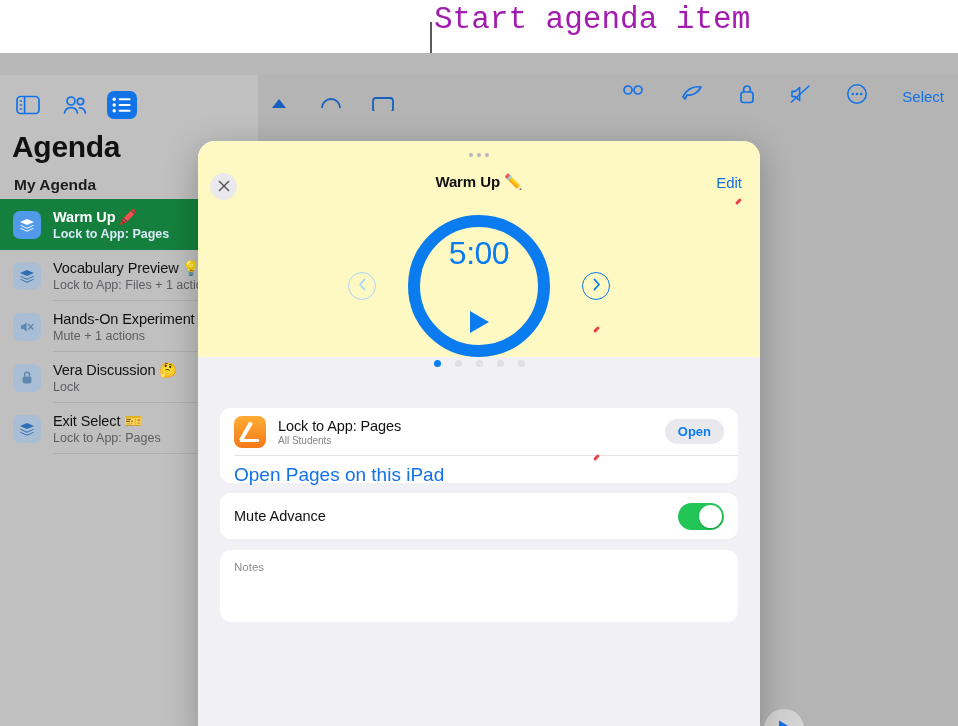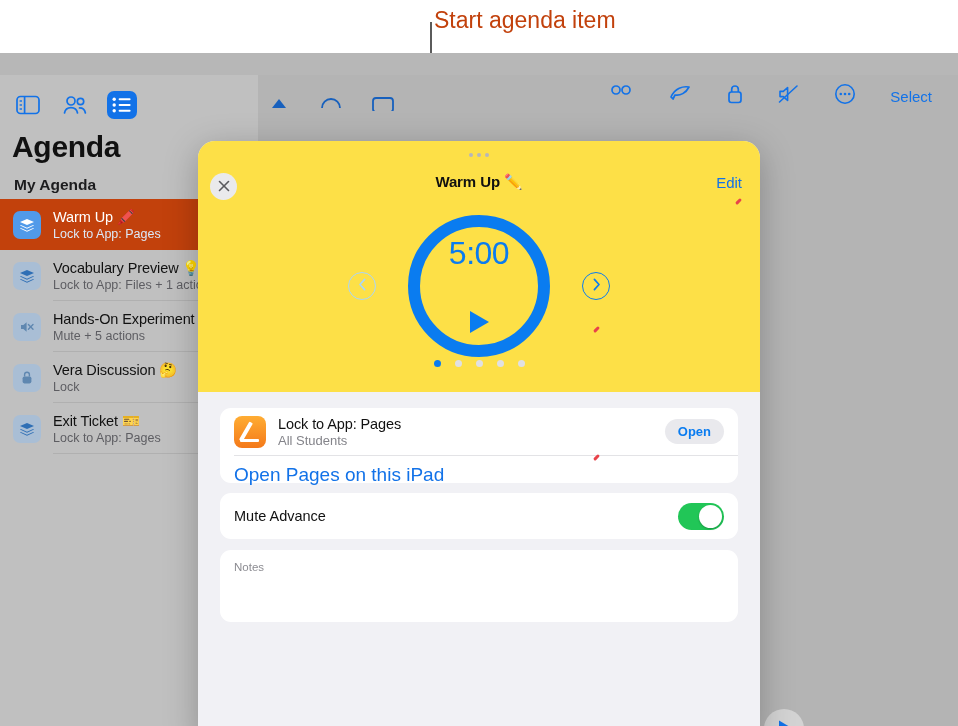--- a/index.html
+++ b/index.html
@@ -5,21 +5,21 @@
   html,body{margin:0;padding:0;}
   body{
     width:958px;height:726px;overflow:hidden;position:relative;
     background:#ffffff;
     font-family:"Liberation Sans","DejaVu Sans",sans-serif;
     -webkit-font-smoothing:antialiased;
   }
   
   #callout-label{
     position:absolute;left:434px;top:0px;width:520px;height:40px;
-    font-size:23px;color:#c2410c;line-height:40px;white-space:nowrap;
+    font-size:31px;color:#a21caf;line-height:40px;white-space:nowrap;font-family:Liberation Mono, monospace;
   }
   #callout-line{
     position:absolute;left:430px;top:22px;width:2px;height:228px;background:#5b5b5b;
   }
   #callout-line-h{
     position:absolute;left:430px;top:248px;width:40px;height:2px;background:#5b5b5b;
   }
   
   #device{
     position:absolute;left:0;top:53px;width:958px;height:673px;
@@ -41,35 +41,35 @@
     position:absolute;left:0;top:22px;width:258px;height:651px;
     background:#c0c0c0;
   }
   #sidebar-toolbar{position:absolute;left:0;top:8px;width:258px;height:44px;display:flex;align-items:center;gap:17px;padding-left:13px;box-sizing:border-box;}
   .tb-ico{width:30px;height:28px;display:flex;align-items:center;justify-content:center;}
   .tb-ico.selected{background:#1272e8;border-radius:7px;}
   #agenda-title{position:absolute;left:12px;top:55px;font-size:30px;font-weight:bold;color:#111;letter-spacing:-.3px;}
   #my-agenda{position:absolute;left:14px;top:101px;font-size:15.5px;font-weight:bold;color:#1c1c1e;}
   #agenda-list{position:absolute;left:0;top:124px;width:258px;}
   .ag-row{position:relative;height:51px;display:flex;align-items:center;padding-left:13px;box-sizing:border-box;}
-  .ag-row.active{background:#c2410c;}
+  .ag-row.active{background:#15803d;font-weight:bold;}
   .ag-row.active .ag-title{color:#fff;}
   .ag-row.active .ag-sub{color:#dce9f8;}
   .ag-row.active .ag-icon{background:#519ae9;}
   .ag-icon{width:28px;height:28px;border-radius:7px;background:#a9bed5;display:flex;align-items:center;justify-content:center;flex:none;}
   .ag-text{margin-left:12px;overflow:hidden;}
   .ag-title{font-size:14.5px;color:#111;white-space:nowrap;letter-spacing:-.1px;}
   .ag-sub{font-size:12.5px;color:#5d5d62;white-space:nowrap;margin-top:1px;}
   .ag-sep{position:absolute;left:53px;right:0;bottom:0;height:1px;background:#b0b0b0;}
 
   
   #classview{position:absolute;left:258px;top:22px;width:700px;height:651px;background:#b4b4b4;}
   #class-toolbar{position:absolute;left:0;top:0;width:700px;height:48px;}
   .ct-left{position:absolute;left:8px;top:14px;display:flex;gap:26px;align-items:flex-start;}
-  .ct-right{position:absolute;right:26px;top:8px;display:flex;gap:34px;align-items:center;}
+  .ct-right{position:absolute;right:14px;top:8px;display:flex;gap:34px;align-items:center;}
   #select-btn{color:#1272e8;font-size:15px;font-weight:500;}
 
   
   #students{position:absolute;left:258px;top:95px;width:700px;}
   .stu-row{display:flex;}
   .stu{width:120px;margin:0 11px;display:flex;flex-direction:column;align-items:center;}
   .stu-photo{width:62px;height:62px;border-radius:50%;position:relative;overflow:visible;}
   .stu-photo .circ{width:62px;height:62px;border-radius:50%;overflow:hidden;}
   .badge{position:absolute;right:-6px;bottom:-2px;width:26px;height:26px;border-radius:7px;}
   .badge.safari{border-radius:50%;background:radial-gradient(circle at 50% 50%,#4fb3f6 0%,#1a80e0 75%,#0a62c8 100%);}
@@ -84,21 +84,21 @@
   .ph{width:100%;height:100%;}
   #home-indicator{position:absolute;left:355px;bottom:9px;width:250px;height:5px;border-radius:3px;background:#141414;}
   #fab-play{position:absolute;left:764px;top:656px;width:40px;height:40px;border-radius:50%;background:rgba(255,255,255,.42);display:flex;align-items:center;justify-content:center;}
 
   
   #modal{
     position:absolute;left:198px;top:88px;width:562px;height:601px;
     background:#f1f1f5;border-radius:17px;overflow:hidden;
     box-shadow:0 8px 34px rgba(0,0,0,.26);
   }
-  #modal-top{position:absolute;left:0;top:0;width:562px;height:251px;background:#fde047;}
+  #modal-top{position:absolute;left:0;top:0;width:562px;height:216px;background:#fef9c3;}
   #grabber{position:absolute;left:50%;top:12px;transform:translateX(-50%);display:flex;gap:4px;}
   .gdot{width:4px;height:4px;border-radius:50%;background:#b6b6bb;}
   #close-btn{position:absolute;left:12px;top:32px;width:27px;height:27px;border-radius:50%;background:#eaeaec;display:flex;align-items:center;justify-content:center;}
   #modal-title{position:absolute;left:0;top:32px;width:562px;text-align:center;font-size:15px;font-weight:bold;color:#111;letter-spacing:-.1px;}
   #edit-btn{position:absolute;right:18px;top:33px;font-size:15px;color:#1272e8;}
   #timer-wrap{position:absolute;left:0;top:70px;width:562px;height:150px;display:flex;align-items:center;justify-content:center;gap:32px;}
   #timer-ring{width:142px;height:142px;border-radius:50%;border:12px solid #0a7cf0;box-sizing:border-box;display:flex;flex-direction:column;align-items:center;justify-content:center;gap:36px;}
   #timer-value{font-size:32px;color:#0a7cf0;letter-spacing:-.5px;line-height:1;margin-top:-2px;}
   #timer-play{margin-top:6px;width:0;height:0;border-left:19px solid #0a7cf0;border-top:11px solid transparent;border-bottom:11px solid transparent;}
   .navchev{width:26px;height:26px;border-radius:50%;border:1.6px solid #0a7cf0;display:flex;align-items:center;justify-content:center;flex:none;}
@@ -108,21 +108,21 @@
   .pdot.on{background:#0a7cf0;}
 
   .card{position:absolute;left:22px;width:518px;background:#fff;border-radius:11px;}
   #card-app{top:267px;height:75px;}
   #app-row{position:relative;height:47px;display:flex;align-items:center;padding:0 14px;box-sizing:border-box;}
   #pages-icon{width:32px;height:32px;border-radius:8px;background:linear-gradient(#ffad33,#f4791a);position:relative;flex:none;}
   #pages-icon .pen{position:absolute;left:10px;top:5px;width:3.6px;height:21px;background:#fff;transform:rotate(30deg);border-radius:1px;}
   #pages-icon .base{position:absolute;left:6px;bottom:6px;width:19px;height:2.4px;background:#fff;border-radius:1px;}
   #app-text{margin-left:12px;}
   #app-title{font-size:14.5px;color:#111;font-weight:500;letter-spacing:-.1px;}
-  #app-sub{font-size:13px;color:#84848a;margin-top:1px;}
+  #app-sub{font-size:10px;color:#84848a;margin-top:1px;}
   #open-btn{position:absolute;right:14px;top:11px;height:25px;padding:0 13px;border-radius:13px;background:#e9e9ed;color:#0a7cf0;font-size:13px;font-weight:bold;display:flex;align-items:center;}
   #app-sep{position:absolute;left:14px;right:0;top:47px;height:1px;background:#e3e3e6;}
   #open-link{position:absolute;left:14px;top:56px;font-size:19px;color:#1272e8;}
   #card-auto{top:352px;height:46px;display:flex;align-items:center;padding:0 14px;box-sizing:border-box;justify-content:space-between;}
   #auto-label{font-size:14.5px;color:#111;}
   #toggle{width:46px;height:27px;border-radius:14px;background:#21c657;position:relative;}
   #toggle .knob{position:absolute;right:2px;top:2px;width:23px;height:23px;border-radius:50%;background:#fff;box-shadow:0 1px 2px rgba(0,0,0,.25);}
   #card-notes{top:409px;min-height:72px;padding:11px 14px 14px;box-sizing:border-box;}
   #notes-label{font-size:11.5px;color:#8c8c92;}
   #notes-body{font-size:14.5px;color:#111;line-height:1.45;margin-top:6px;}
@@ -202,21 +202,21 @@
       <div class="ag-row">
         <div class="ag-icon">
           <svg width="16" height="14" viewBox="0 0 16 14">
               <path d="M2 5h2.4L7.6 2.2v9.6L4.4 9H2z" fill="#5f87b0"></path>
               <line x1="9.4" y1="4.6" x2="14" y2="9.2" stroke="#5f87b0" stroke-width="1.4" stroke-linecap="round"></line>
               <line x1="14" y1="4.6" x2="9.4" y2="9.2" stroke="#5f87b0" stroke-width="1.4" stroke-linecap="round"></line>
             </svg>
         </div>
         <div class="ag-text">
           <div class="ag-title">Hands-On Experiment 🧪</div>
-          <div class="ag-sub">Mute + 5 actions</div>
+          <div class="ag-sub">Mute + 1 actions</div>
         </div>
         <div class="ag-sep"></div>
       </div>
       <div class="ag-row">
         <div class="ag-icon">
           <svg width="14" height="15" viewBox="0 0 14 15">
               <rect x="2.6" y="6.4" width="8.8" height="7" rx="1.8" fill="#5f87b0"></rect>
               <path d="M4.6 6.4V4.6a2.4 2.4 0 0 1 4.8 0v1.8" stroke="#5f87b0" stroke-width="1.4" fill="none"></path>
             </svg>
         </div>
@@ -228,21 +228,21 @@
       </div>
       <div class="ag-row">
         <div class="ag-icon">
           <svg width="16" height="14" viewBox="0 0 16 14">
               <path d="M8 1 15 4 8 7 1 4z" fill="#2f6fb5"></path>
               <path d="M1.8 7 8 9.7 14.2 7l.8.4L8 10.7 1 7.4z" fill="#2f6fb5"></path>
               <path d="M1.8 10 8 12.7 14.2 10l.8.4L8 13.7 1 10.4z" fill="#2f6fb5"></path>
             </svg>
         </div>
         <div class="ag-text">
-          <div class="ag-title">Exit Ticket 🎫</div>
+          <div class="ag-title">Exit Select 🎫</div>
           <div class="ag-sub">Lock to App: Pages</div>
         </div>
         <div class="ag-sep"></div>
       </div>
     </div>
   </div>
 
   <div id="classview">
     <div id="class-toolbar">
       <div class="ct-left">

